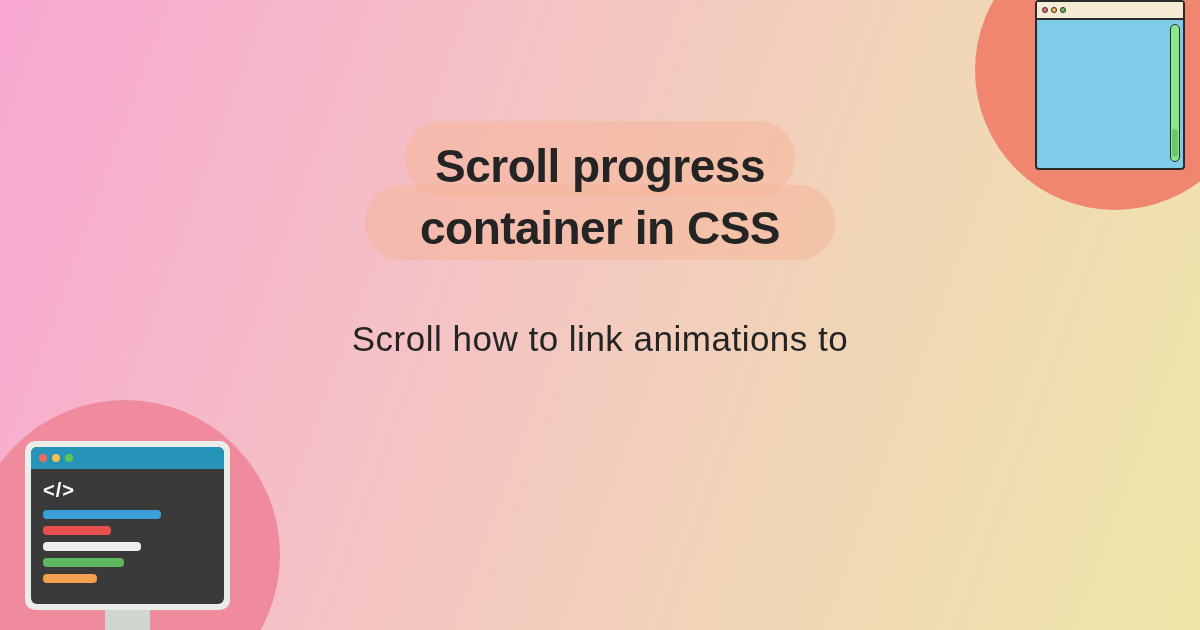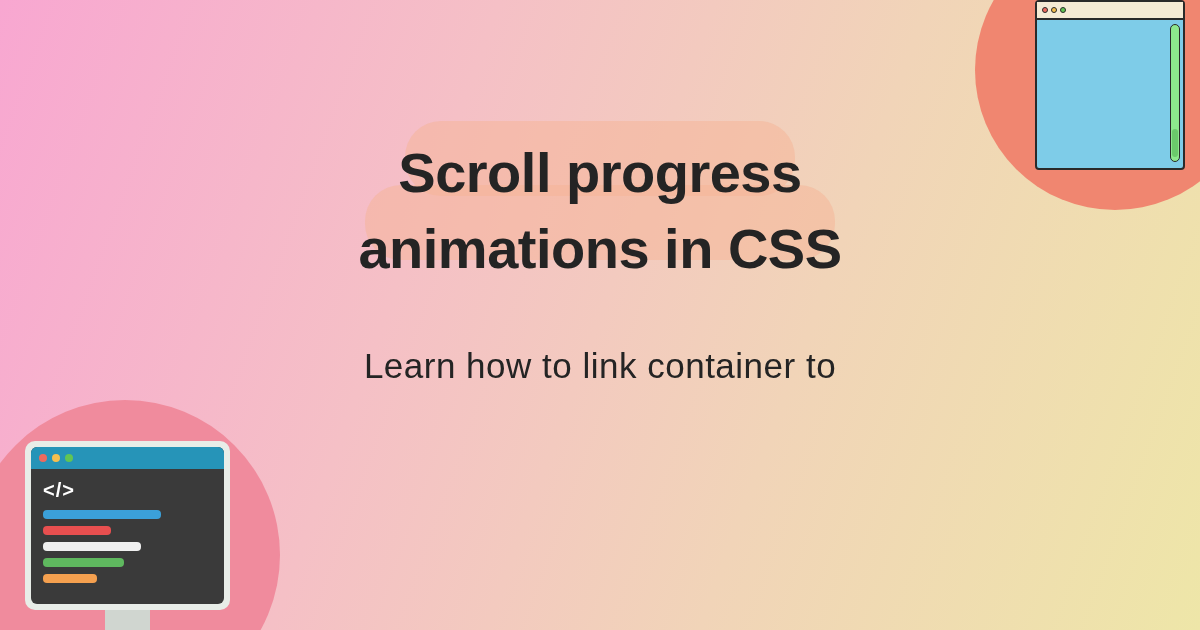--- a/index.html
+++ b/index.html
@@ -172,21 +172,21 @@
       top: 70px;
       left: 50%;
       transform: translateX(-50%);
       width: 470px;
       height: 75px;
       background: rgba(245, 180, 150, 0.5);
       border-radius: 36px;
       z-index: 0;
     }
     .title {
-      font-size: 56px;
+      font-size: 46px;
       font-weight: 900;
       color: #242424;
       line-height: 1.35;
       position: relative;
       z-index: 1;
       letter-spacing: -0.5px;
     }
     .subtitle {
       font-size: 35px;
       color: #242424;
@@ -232,19 +232,19 @@
     <div class="monitor-base"></div>
   </div>
 </div>
 
 <div class="content">
   <div class="title-wrap">
     <div class="title-bg-line1"></div>
     <div class="title-bg-line2"></div>
     <h1 class="title">
       <span>Scroll progress</span><br>
-      <span>animations in CSS</span>
+      <span>container in CSS</span>
     </h1>
   </div>
   <p class="subtitle">
-    <span>Learn how to link container to</span><br>
+    <span>Scroll how to link animations to</span><br>
   </p>
 </div>
 
 </body></html>

